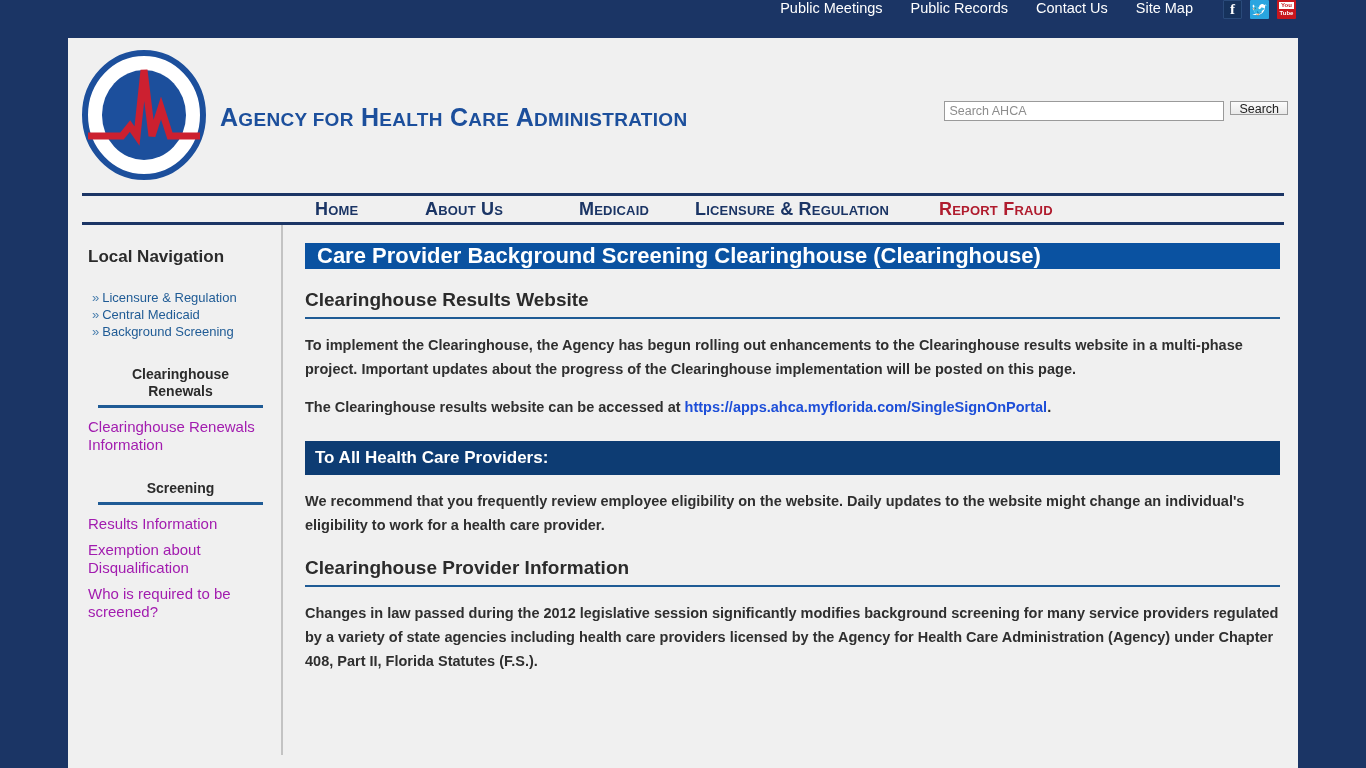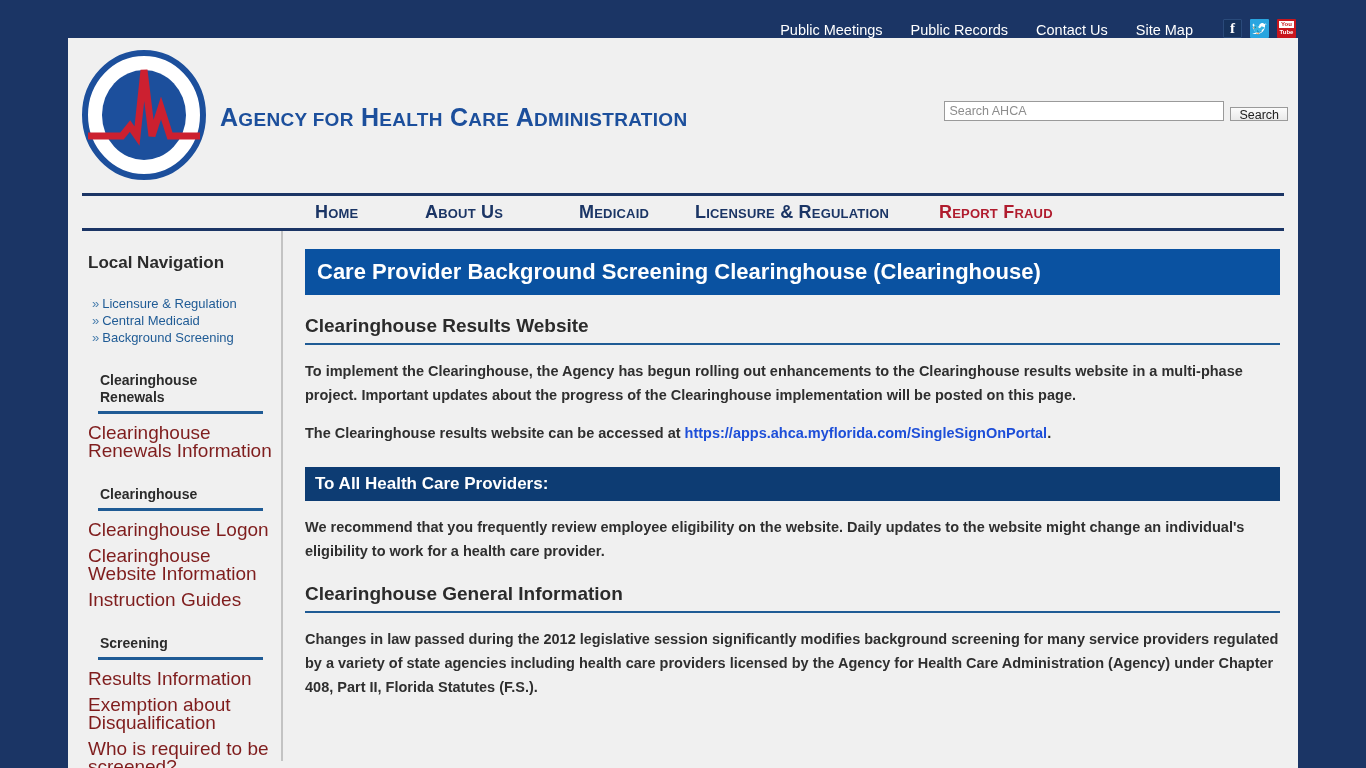--- a/index.html
+++ b/index.html
@@ -13,21 +13,21 @@
   }
 
   
   .topbar {
     position: absolute;
     top: 0; left: 0;
     width: 1366px;
     height: 38px;
     background: #1b3565;
     display: flex;
-    align-items: flex-end;
+    align-items: flex-start;
     justify-content: flex-end;
     padding-right: 70px;
   }
   .topbar-link {
     color: #ffffff;
     font-size: 14.5px;
     text-decoration: none;
     margin-left: 28px;
     white-space: nowrap;
   }
@@ -124,21 +124,21 @@
     letter-spacing: 0.3px;
     white-space: nowrap;
   }
   .logo-text .sc { font-size: 19px; }
 
   .search-area {
     position: absolute;
     right: 10px;
     top: 63px;
     display: flex;
-    align-items: flex-end;
+    align-items: flex-start;
     gap: 6px;
   }
   .search-input {
     width: 280px;
     height: 20px;
     border: 1px solid #9a9a9a;
     background: #ffffff;
     font-family: "Liberation Sans", sans-serif;
     font-size: 12.5px;
     color: #333;
@@ -153,21 +153,21 @@
     font-family: "Liberation Sans", sans-serif;
     font-size: 12.5px;
     color: #222;
     cursor: pointer;
   }
 
   
   .mainnav {
     position: relative;
     margin: 0 14px;
-    height: 38px;
+    height: 32px;
     border-top: 3px solid #1b3565;
     border-bottom: 3px solid #1b3565;
     background: #f0f0f0;
     display: flex;
     align-items: center;
   }
   .nav-item {
     color: #1b3565;
     font-size: 18px;
     font-weight: bold;
@@ -213,51 +213,51 @@
     color: #1f5b95;
     font-size: 13px;
     text-decoration: none;
     line-height: 17px;
     padding-left: 4px;
   }
   .crumb .chev { color: #4a7fae; margin-right: 3px; }
 
   .sb-section { margin-top: 26px; }
   .sb-head {
-    text-align: left;
+    text-align: center;
     font-size: 14px;
     font-weight: bold;
     color: #2b2b2b;
     line-height: 17px;
     padding: 0 12px 5px 12px;
   }
   .sb-rule {
     height: 3px;
     background: #1f5b95;
     margin: 0 10px 10px 10px;
   }
   .sb-link {
     display: block;
-    color: #7f1d1d;
-    font-size: 19px;
+    color: #a21caf;
+    font-size: 15px;
     text-decoration: none;
     line-height: 18px;
     margin-bottom: 8px;
   }
 
   .content {
     flex: 1;
     padding: 18px 18px 0 22px;
   }
   .title-banner {
     background: #0a52a1;
     color: #ffffff;
     font-size: 22px;
     font-weight: bold;
-    padding: 10px 12px;
+    padding: 0 12px;
     line-height: 26px;
   }
   .sec-head {
     font-size: 19px;
     font-weight: bold;
     color: #2b2b2b;
     margin-top: 20px;
     padding-bottom: 6px;
     border-bottom: 2px solid #1f5b95;
   }
@@ -337,45 +337,38 @@
       <a class="crumb" href="#"><span class="chev">»</span><span>Licensure &amp; Regulation</span></a>
       <a class="crumb" href="#"><span class="chev">»</span><span>Central Medicaid</span></a>
       <a class="crumb" href="#"><span class="chev">»</span><span>Background Screening</span></a>
 
       <div class="sb-section">
         <div class="sb-head">Clearinghouse Renewals</div>
         <div class="sb-rule"></div>
         <a class="sb-link" href="#">Clearinghouse Renewals Information</a>
       </div>
 
-      <div class="sb-section">
-        <div class="sb-head">Clearinghouse</div>
-        <div class="sb-rule"></div>
-        <a class="sb-link" href="#">Clearinghouse Logon</a>
-        <a class="sb-link" href="#">Clearinghouse Website Information</a>
-        <a class="sb-link" href="#">Instruction Guides</a>
-      </div>
 
       <div class="sb-section">
         <div class="sb-head">Screening</div>
         <div class="sb-rule"></div>
         <a class="sb-link" href="#">Results Information</a>
         <a class="sb-link" href="#">Exemption about Disqualification</a>
         <a class="sb-link" href="#">Who is required to be screened?</a>
       </div>
     </div>
 
     <div class="content">
       <div class="title-banner">Care Provider Background Screening Clearinghouse (Clearinghouse)</div>
 
       <div class="sec-head">Clearinghouse Results Website</div>
       <p class="para">To implement the Clearinghouse, the Agency has begun rolling out enhancements to the Clearinghouse results website in a multi-phase project.   Important updates about the progress of the Clearinghouse implementation will be posted on this page.</p>
       <p class="para"><span>The Clearinghouse results website can be accessed at </span><a href="#">https://apps.ahca.myflorida.com/SingleSignOnPortal</a><span>.</span></p>
 
       <div class="sub-banner">To All Health Care Providers:</div>
       <p class="para">We recommend that you frequently review employee eligibility on the website. Daily updates to the website might change an individual's eligibility to work for a health care provider.</p>
 
-      <div class="sec-head">Clearinghouse General Information</div>
+      <div class="sec-head">Clearinghouse Provider Information</div>
       <p class="para">Changes in law passed during the 2012 legislative session significantly modifies background screening for many service providers regulated by a variety of state agencies including health care providers licensed by the Agency for Health Care Administration (Agency) under Chapter 408, Part II, Florida Statutes (F.S.).</p>
     </div>
 
   </div>
 </div>
 
 </body></html>

